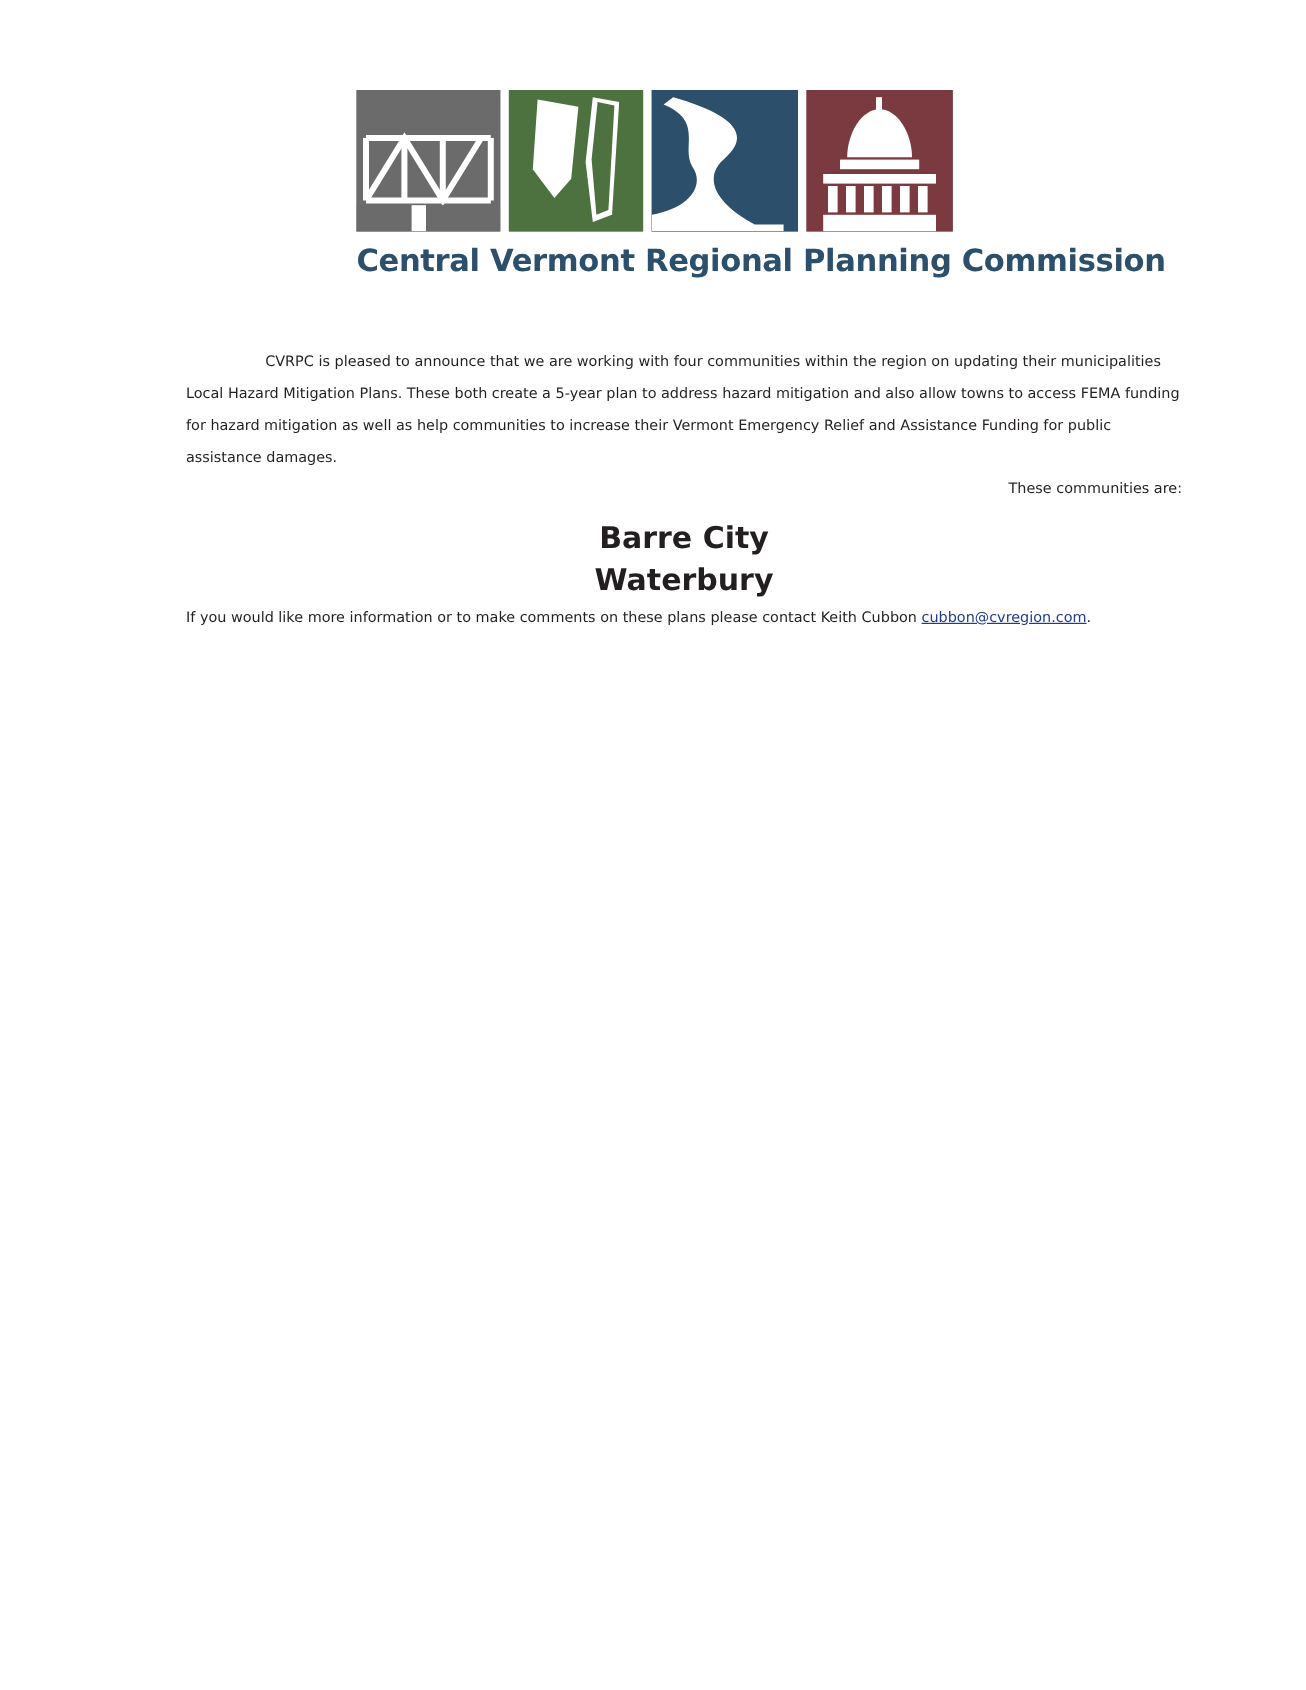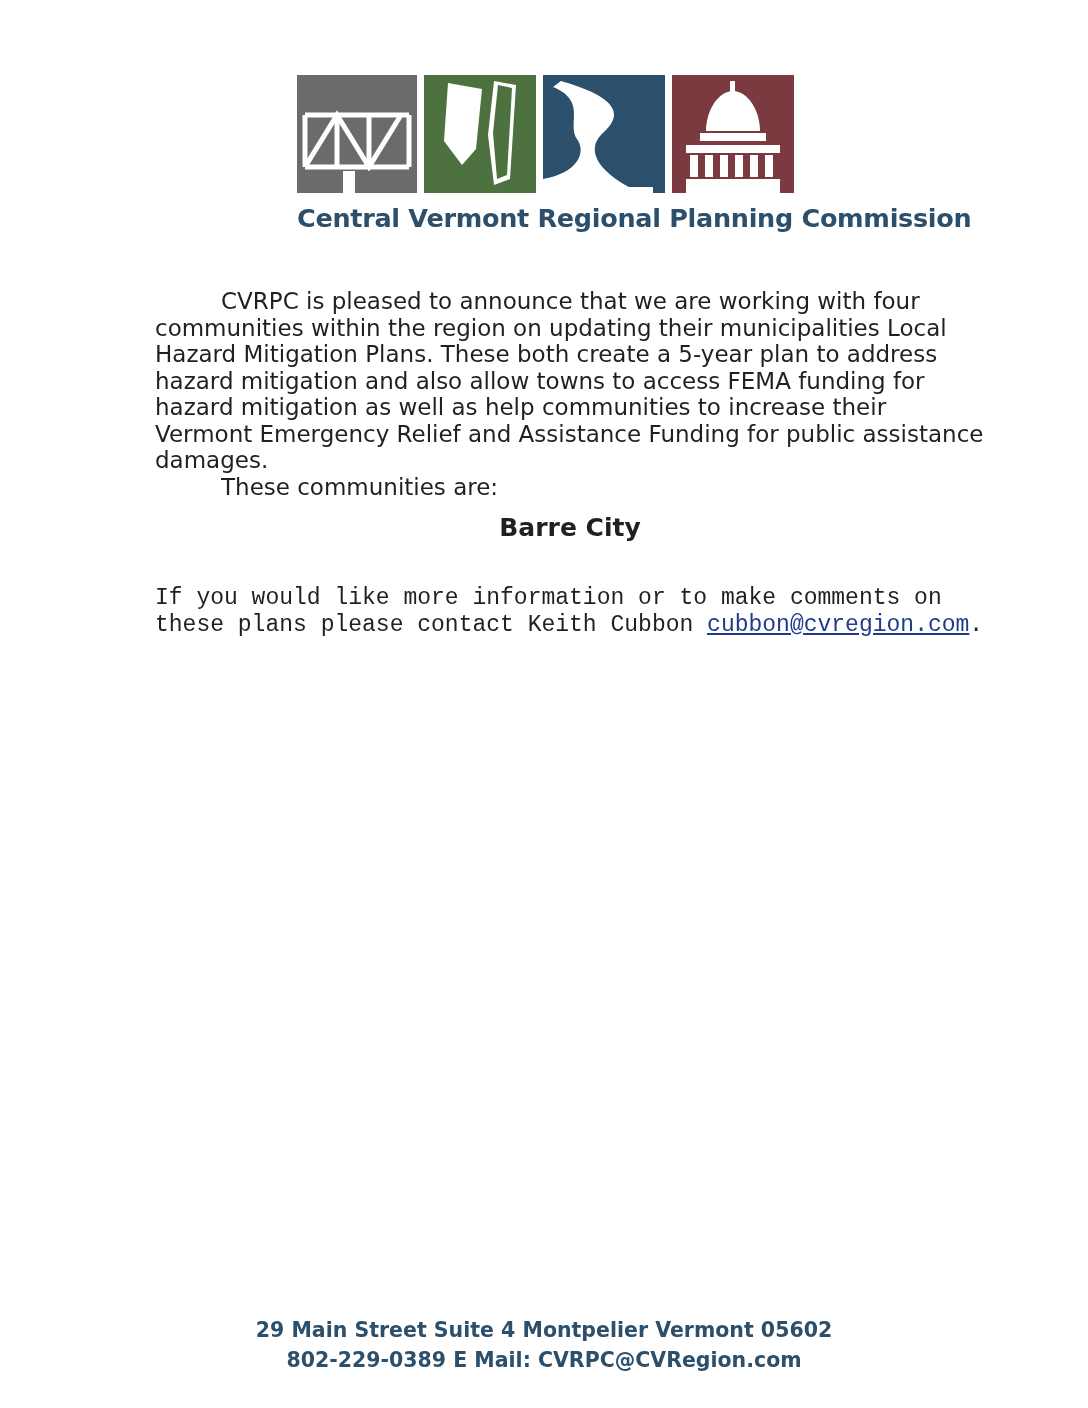--- a/index.html
+++ b/index.html
@@ -67,47 +67,45 @@
   }
 
   
   .content {
     position: absolute;
     left: 155px;
     top: 288px;
     width: 830px;
   }
   .para {
-    font-size: 23px;
+    font-size: 12px;
     line-height: 26.5px;
     color: #231f20;
     margin: 0;
     text-align: left;
   }
   .para .indent { display: inline-block; width: 66px; }
 
-  .para-2 { margin-top: 0px; }
+  .para-2 { margin-top: 0px; text-align: right; }
 
   .community-list {
     margin: 10px 0 0 0;
     padding: 0;
     list-style: none;
     text-align: center;
     width: 830px;
   }
   .community-list li {
     font-size: 25px;
     font-weight: bold;
     line-height: 35px;
     color: #231f20;
   }
 
   .para-contact {
-    margin-top: 40px;
-    font-family: Liberation Mono, monospace;
   }
   .link {
     color: #1f3c8c;
     text-decoration: underline;
   }
 
   
   .footer {
     position: absolute;
     left: 0;
@@ -189,24 +187,21 @@
   </div>
 
   <div class="content">
 
     <p class="para para-1"><span class="indent"></span><span>CVRPC is pleased to announce that we are working with four communities within the region on updating their municipalities Local Hazard Mitigation Plans. These both create a 5-year plan to address hazard mitigation and also allow towns to access FEMA funding for hazard mitigation as well as help communities to increase their Vermont Emergency Relief and Assistance Funding for public assistance damages.</span></p>
 
     <p class="para para-2"><span class="indent"></span><span>These communities are:</span></p>
 
     <ul class="community-list">
       <li>Barre City</li>
+      <li>Waterbury</li>
     </ul>
 
     <p class="para para-contact"><span>If you would like more information or to make comments on these plans please contact Keith Cubbon </span><a class="link" href="#">cubbon@cvregion.com</a><span>.</span></p>
 
   </div>
 
-  <div class="footer">
-    <div class="line1">29 Main Street   Suite 4   Montpelier  Vermont 05602</div>
-    <div class="line2">802-229-0389  E Mail: CVRPC@CVRegion.com</div>
-  </div>
 
 </div>
 
 </body></html>

